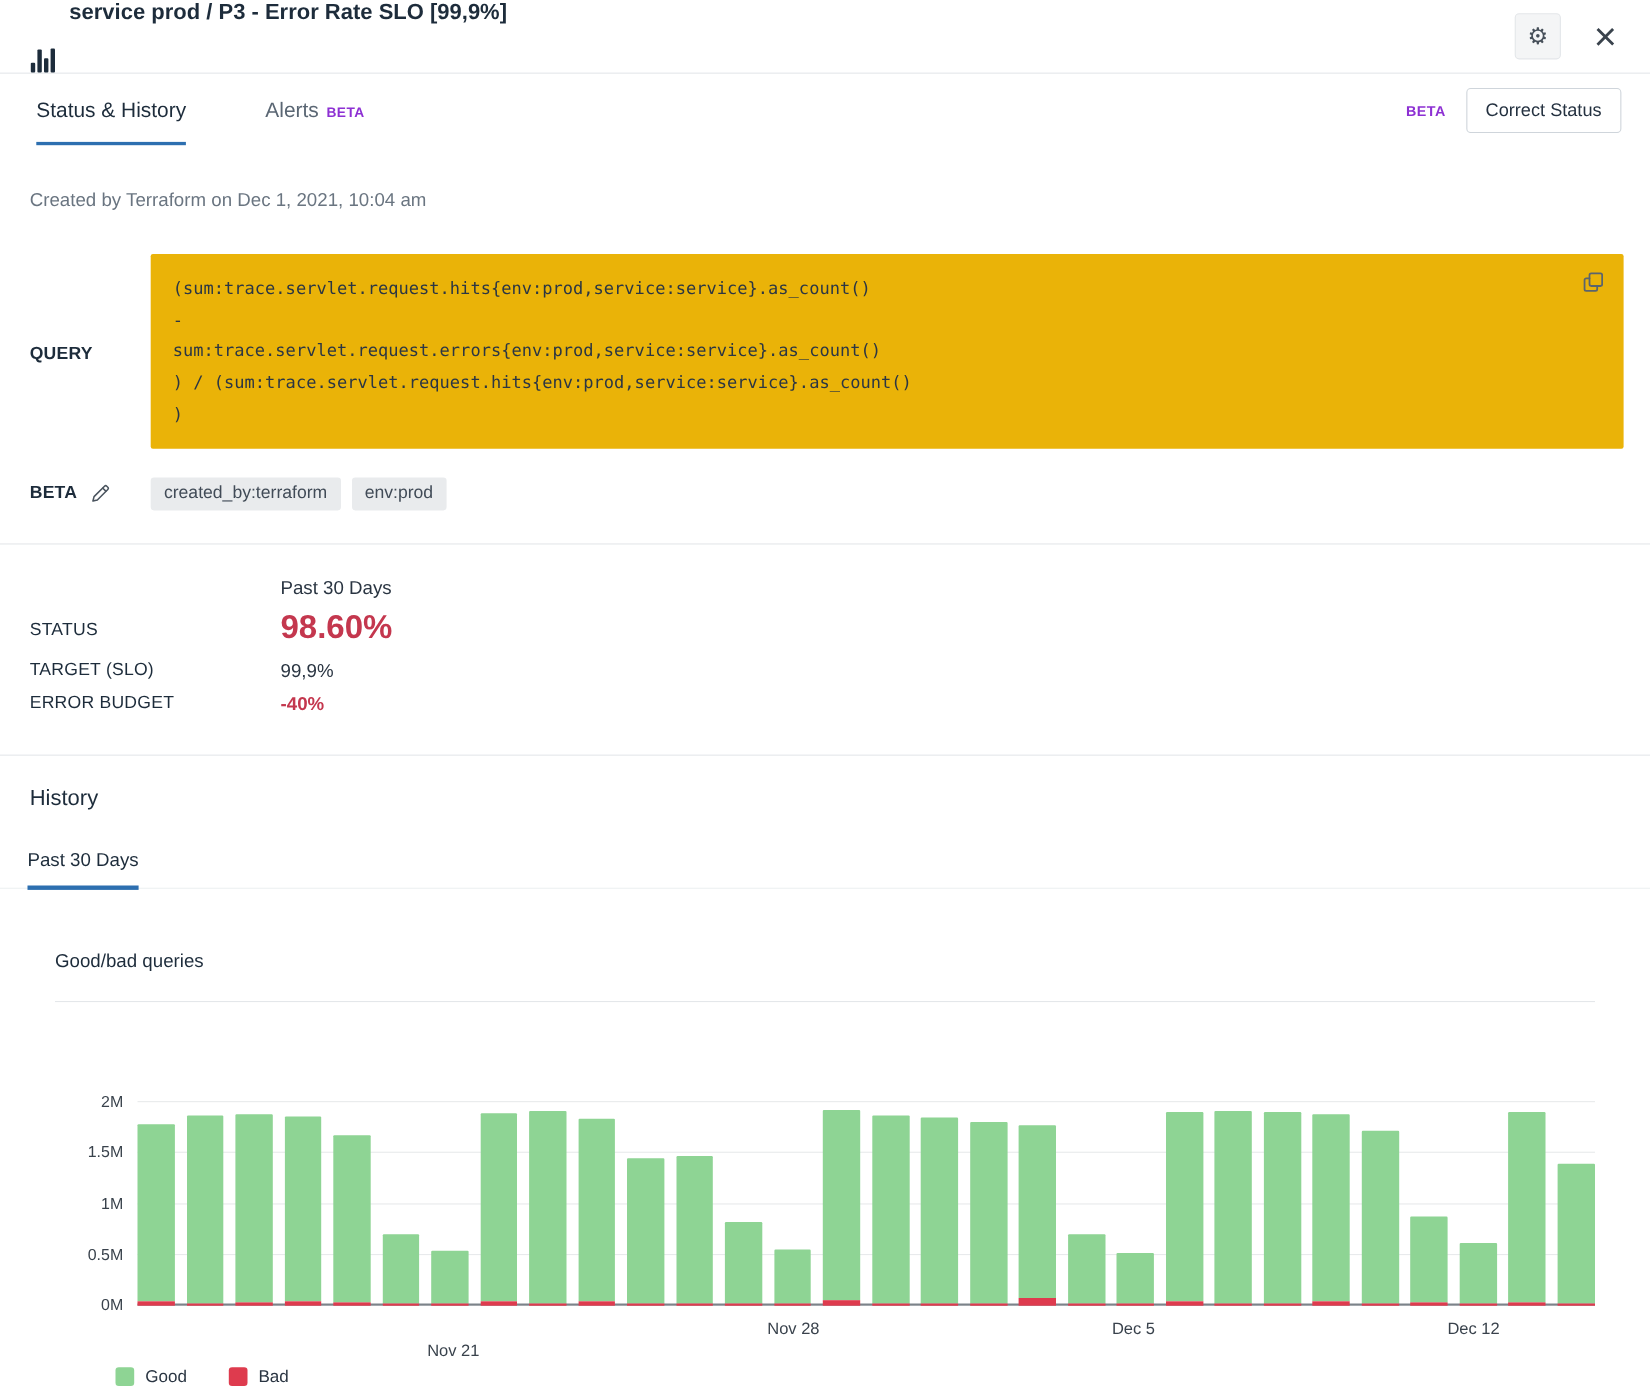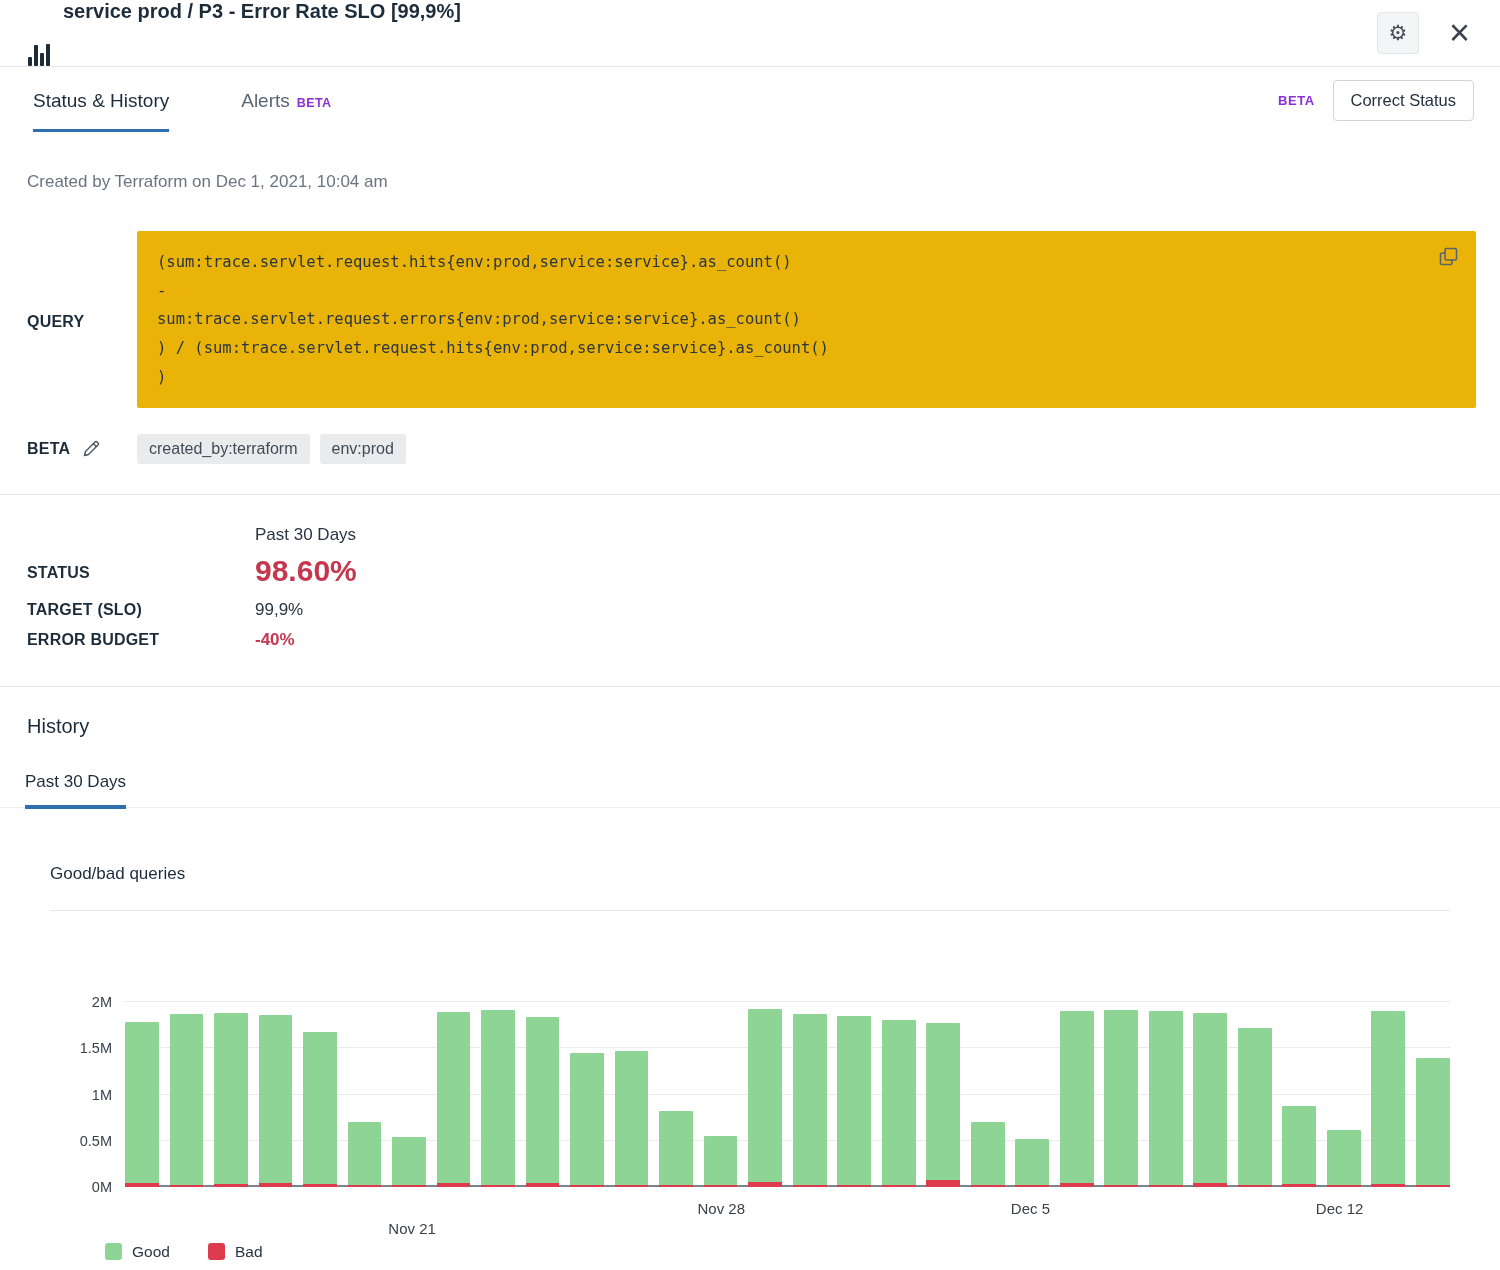--- a/index.html
+++ b/index.html
@@ -35,21 +35,21 @@
   .copy-btn{position:absolute;top:16px;right:18px;cursor:pointer;line-height:0}
   .tags-row{margin-top:26px;padding-bottom:30px;align-items:center}
   .tags-row .row-label{padding-top:0}
   .pencil{cursor:pointer;line-height:0}
   .tag-list{display:flex;gap:10px;align-items:center}
   .tag{background:#e9ebed;border-radius:3px;padding:6px 12px;font-size:16px;color:#414b57;cursor:pointer}
   .divider{border-top:1px solid #e4e7ea}
 
   
   .status-section{padding:30px 0 32px 27px;display:grid;grid-template-columns:228px auto;row-gap:2px}
-  .s-label{font-size:16px;font-weight:700;color:#1d2c3b;display:flex;align-items:center;letter-spacing:.2px}
+  .s-label{font-size:16px;font-weight:400;color:#1d2c3b;display:flex;align-items:center;letter-spacing:.2px}
   .s-period{font-size:17px;color:#2a3542;padding-bottom:5px}
   .s-value{font-size:30px;font-weight:700;color:#c4374e;line-height:1.25;padding-bottom:4px}
   .s-plain{font-size:17px;color:#2a3542;display:flex;align-items:center;height:28px}
   .s-red{font-size:17px;font-weight:700;color:#c4374e;display:flex;align-items:center;height:28px}
 
   
   .history-section{padding-top:28px}
   .history-title{font-size:20px;color:#1d2c3b;padding-left:27px}
   .history-tabs{margin-top:34px;border-bottom:1px solid #edf0f2;padding-left:25px}
   .history-tab{display:inline-block;font-size:17px;color:#1d2c3b;padding-bottom:13px;border-bottom:4px solid #2d6fb0;margin-bottom:-2px;cursor:pointer}

